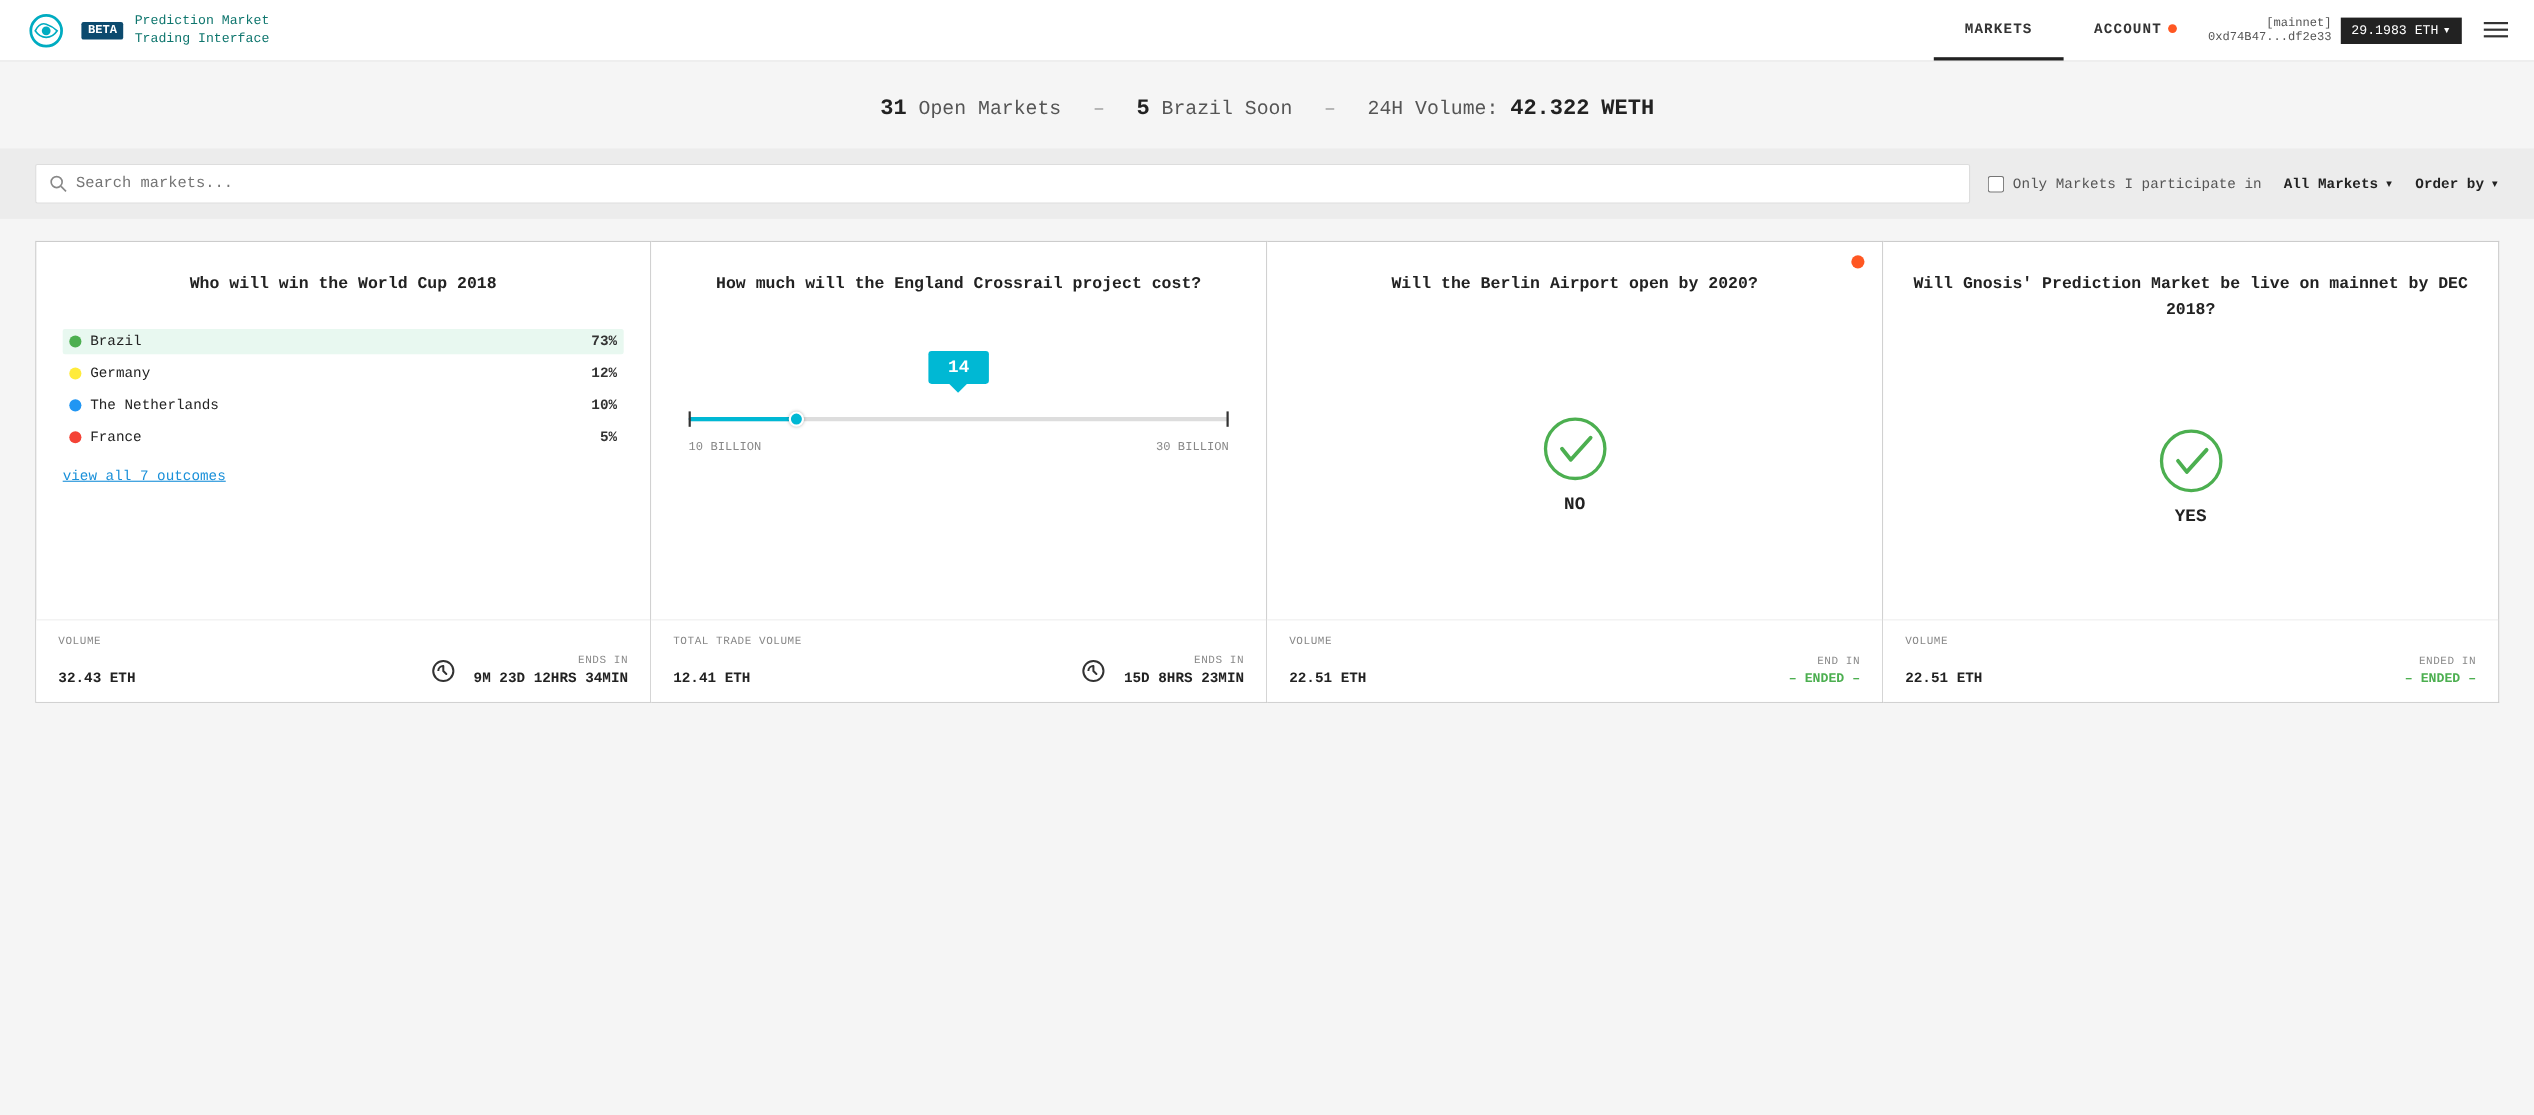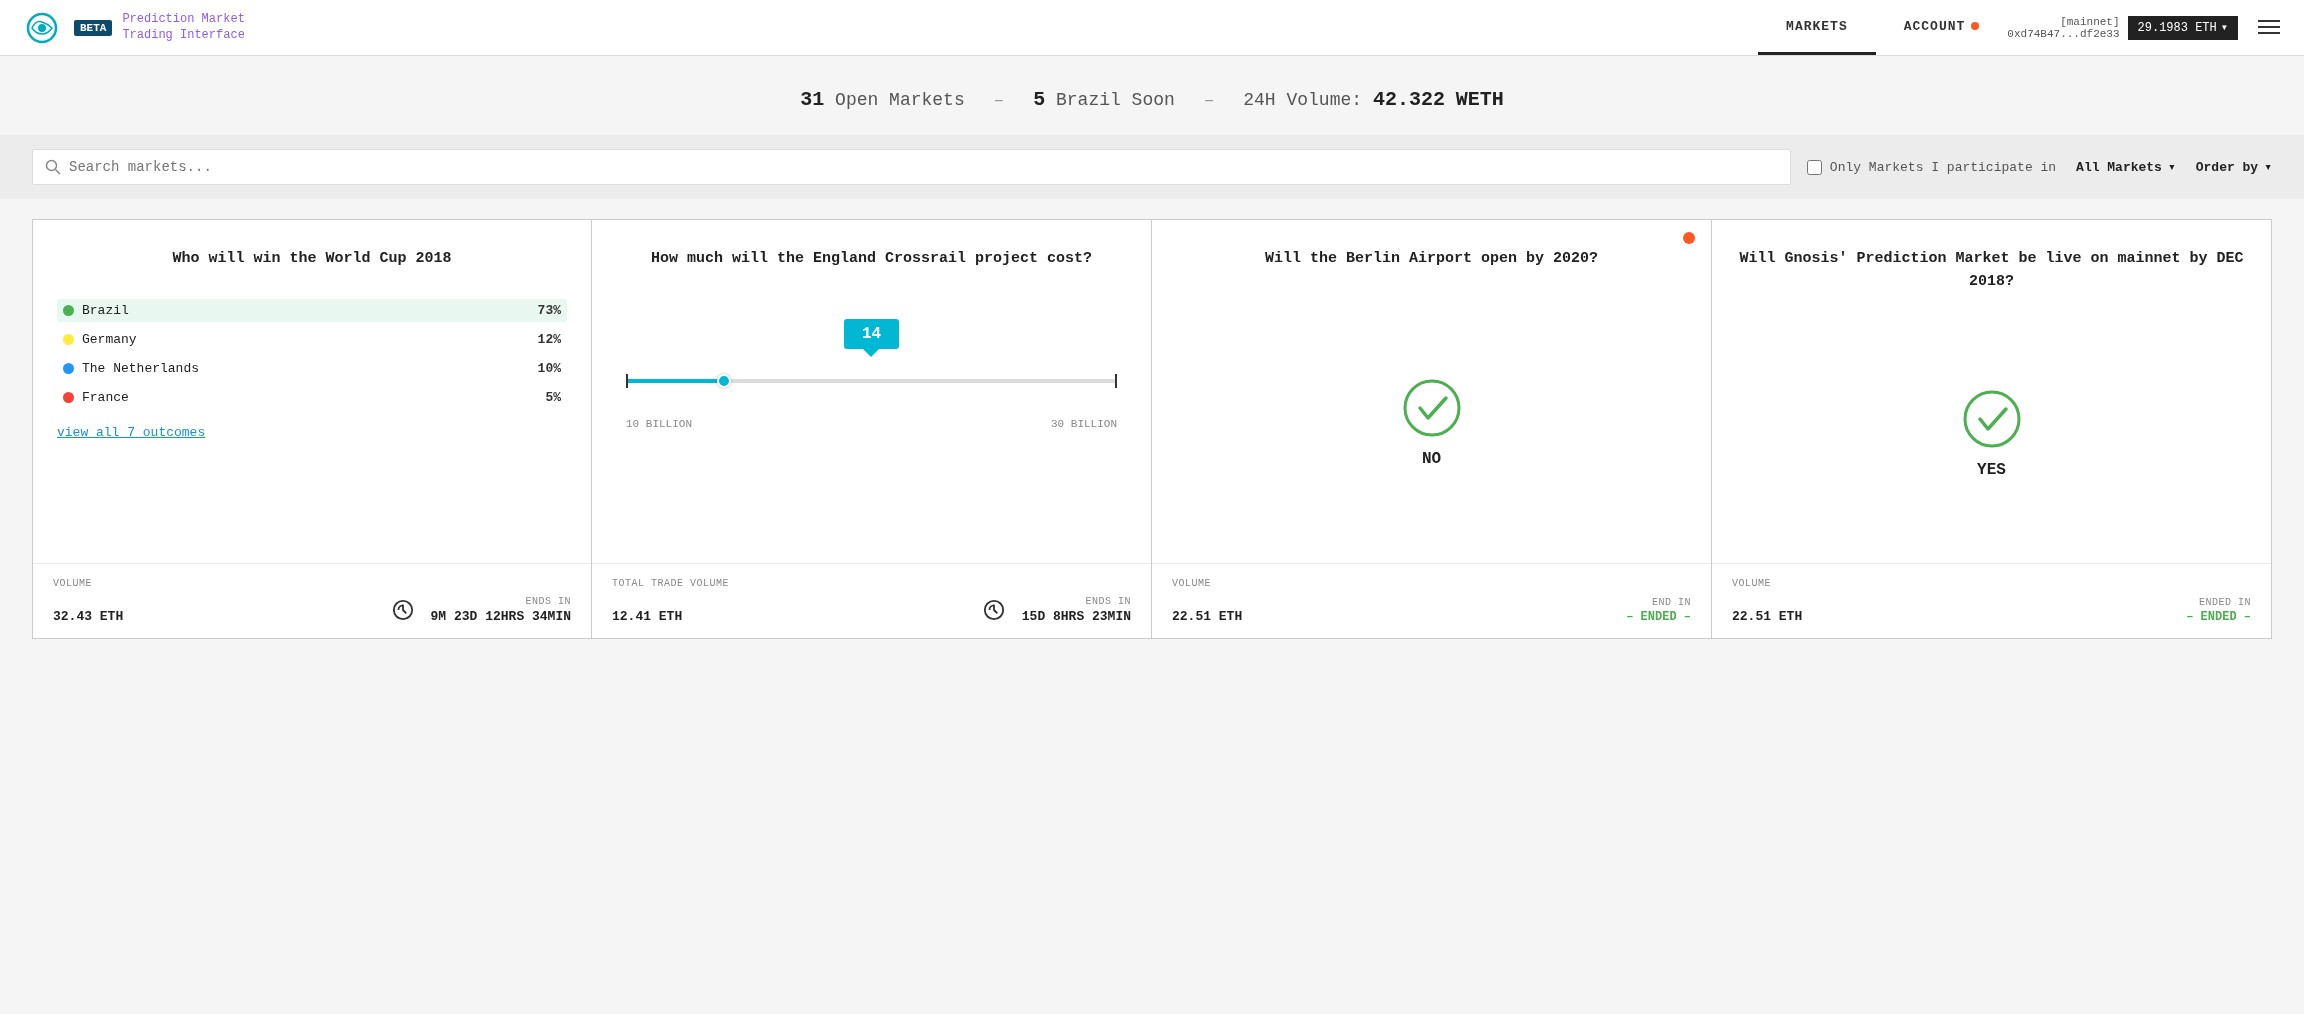--- a/index.html
+++ b/index.html
@@ -27,21 +27,21 @@
     .beta-badge {
       background: #0c4a6e;
       color: #fff;
       font-size: 11px;
       padding: 2px 6px;
       border-radius: 2px;
       font-weight: bold;
     }
     .logo-subtitle {
       font-size: 12px;
-      color: #8b5cf6;
+      color: #0f766e;
       line-height: 1.3;
     }
     .nav-links {
       display: flex;
       align-items: center;
       height: 100%;
     }
     .nav-link {
       display: flex;
       align-items: center;
@@ -356,21 +356,21 @@
       width: 2px;
       height: 14px;
       background: #333;
     }
     .slider-labels {
       display: flex;
       justify-content: space-between;
       width: 100%;
       font-size: 11px;
       color: #888;
-      margin-top: 21px;
+      margin-top: 4px;
     }
 
     
     .binary-outcome {
       display: flex;
       flex-direction: column;
       align-items: center;
       justify-content: center;
       flex: 1;
       gap: 12px;

